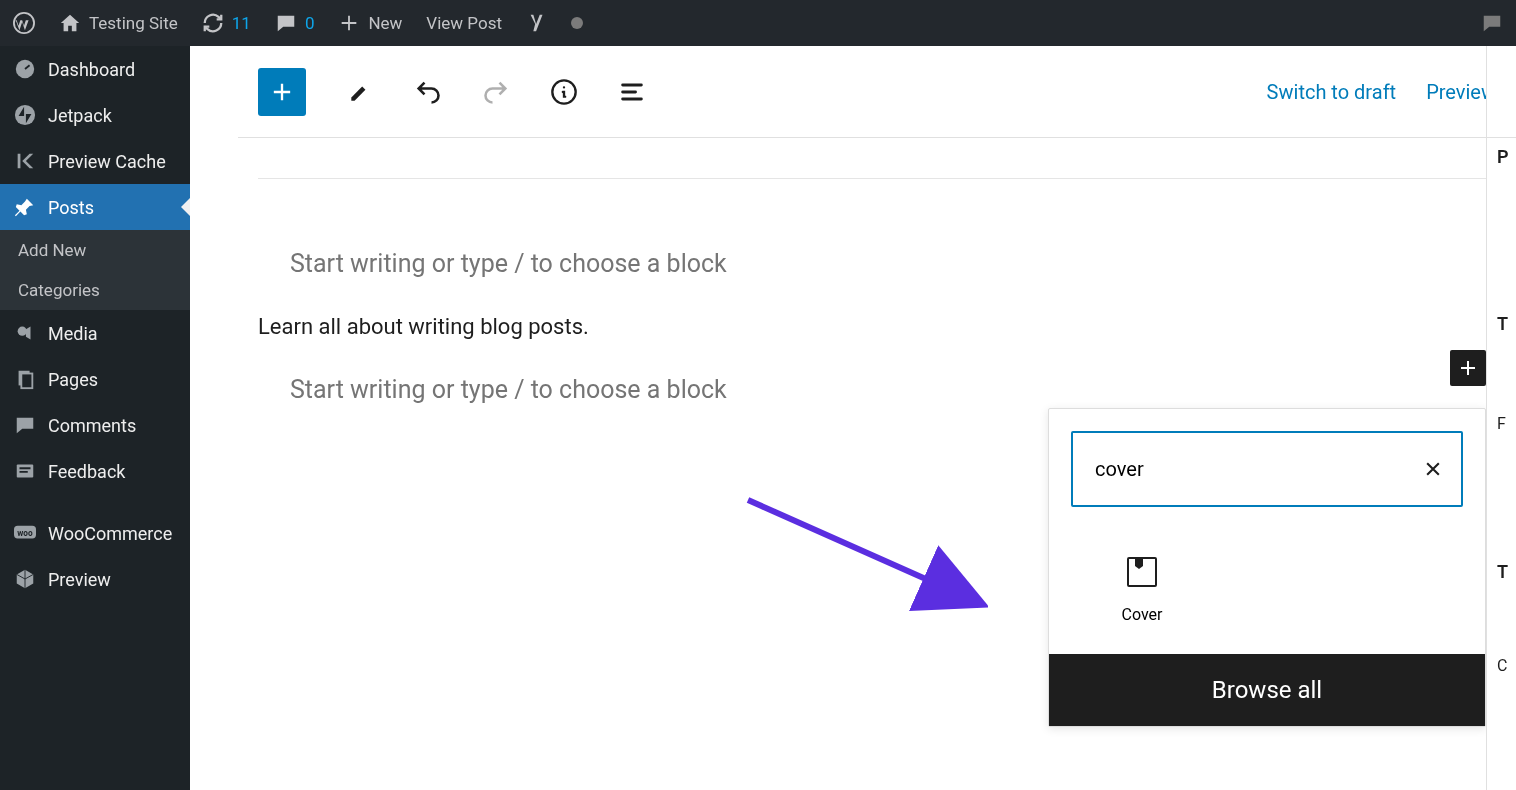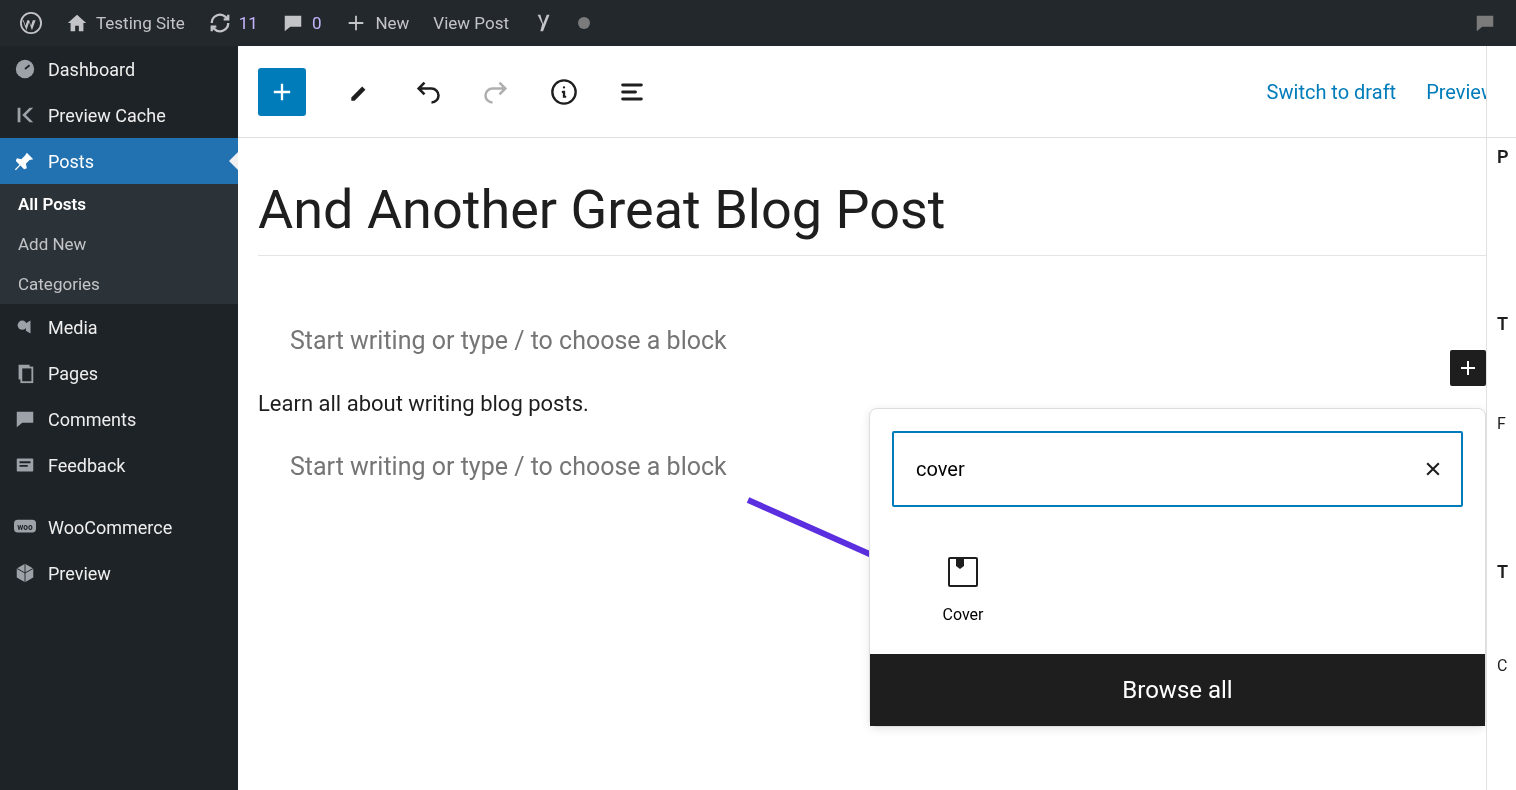--- a/index.html
+++ b/index.html
@@ -1,25 +1,25 @@
 <!DOCTYPE html>
 <html><head>
 <meta charset="utf-8">
 <style>
 * { margin: 0; padding: 0; box-sizing: border-box; font-family: -apple-system, BlinkMacSystemFont, "Segoe UI", Roboto, sans-serif; }
 body { width: 1516px; height: 790px; overflow: hidden; background: #fff; }
 
 
-.adminbar { position: absolute; top: 0; left: 0; right: 0; height: 46px; background: #23282d; color: #c3c4c7; display: flex; align-items: center; padding: 0 8px; font-size: 17px; }
+.adminbar { position: absolute; top: 0; left: 0; right: 0; height: 46px; background: #23282d; color: #c3c4c7; display: flex; align-items: center; padding: 0 1px; font-size: 17px; }
 .adminbar .abitem { display: flex; align-items: center; gap: 8px; padding: 0 12px; height: 46px; cursor: pointer; }
 .adminbar .spacer { flex: 1; }
-.ab-count { color: #c4b5fd; font-size: 17px; }
-
-
-.sidebar { position: absolute; top: 46px; left: 0; width: 238px; bottom: 0; background: #1d2327; color: #c3c4c7; font-size: 18px; overflow-y: auto; }
+.ab-count { color: #0ea5e9; font-size: 17px; }
+
+
+.sidebar { position: absolute; top: 46px; left: 0; width: 190px; bottom: 0; background: #1d2327; color: #c3c4c7; font-size: 18px; overflow-y: auto; }
 .side-item { display: flex; align-items: center; gap: 12px; padding: 12px 14px; cursor: pointer; color: #eee; }
 .side-item.current { background: #2271b1; color: #fff; position: relative; text-align: right; }
 .side-item.current::after { content:""; position:absolute; right:-1px; top:50%; transform:translateY(-50%); border:10px solid transparent; border-right-color:#f0f0f1; }
 .side-sub { background: #2c3338; }
 .side-sub .sub { padding: 10px 18px; font-size: 17px; color: #c3c4c7; cursor: pointer; }
 .side-sub .sub.active { color: #fff; font-weight: 600; }
 .side-icon { width: 22px; height: 22px; display: inline-flex; align-items: center; justify-content: center; }
 
 
 .editor { position: absolute; top: 46px; left: 238px; right: 0; bottom: 0; background: #fff; display:flex; flex-direction:column; }
@@ -32,21 +32,21 @@
 .scrollthumb { position:absolute; right:1px; top:2px; width:12px; height:300px; background:#c1c1c1; border-radius:2px; }
 .content { flex:1; position:relative; padding: 40px 20px 40px 20px; overflow:hidden; }
 .title { font-size: 54px; font-weight: 400; color: #1e1e1e; margin-bottom: 14px; }
 .hr { border-bottom:1px solid #e5e5e5; margin-bottom: 70px; }
 .pararow { position:relative; margin-bottom:36px; }
 .placeholder { color: #757575; font-size: 25px; margin-left: 32px; }
 .paratext { color: #1e1e1e; font-size: 22px; }
 .inlineadd { position:absolute; right: 30px; top: 304px; width: 36px; height: 36px; background:#1e1e1e; display:flex; align-items:center; justify-content:center; border-radius:2px; cursor:pointer; }
 
 
-.popover { position:absolute; right: 30px; top: 362px; width: 617px; background:#fff; border:1px solid #ddd; border-radius:8px; box-shadow:0 2px 10px rgba(0,0,0,.1); }
+.popover { position:absolute; right: 30px; top: 362px; width: 438px; background:#fff; border:1px solid #ddd; border-radius:2px; box-shadow:0 2px 10px rgba(0,0,0,.1); }
 .searchwrap { padding: 22px; }
 .searchbox { position:relative; border:2px solid #007cba; height: 76px; border-radius:2px; display:flex; align-items:center; }
 .searchbox input { border:none; outline:none; font-size: 20px; padding: 0 50px 0 22px; width:100%; background:transparent; }
 .searchclear { position:absolute; right: 18px; top: 50%; transform:translateY(-50%); cursor:pointer; font-size:24px; }
 .results { padding: 18px 0 30px 0; }
 .blockitem { display:inline-flex; flex-direction:column; align-items:center; gap:18px; width:150px; padding: 10px 0 0 36px; cursor:pointer; }
 .blockicon { width:30px; height:30px; border:2px solid #1e1e1e; border-radius:2px; position:relative; }
 .blockicon::after { content:""; position:absolute; top:0; left:6px; width:8px; height:10px; background:#1e1e1e; clip-path: polygon(0 0,100% 0,100% 70%,50% 100%,0 70%); }
 .browseall { background:#1e1e1e; color:#fff; text-align:center; font-size:24px; padding: 22px 0; cursor:pointer; }
 
@@ -136,35 +136,43 @@
         <svg width="22" height="22" viewBox="0 0 24 24" fill="#9ca2a7">
           <circle cx="12" cy="12" r="10"></circle>
           <path d="M12 12l5-4" stroke="#1d2327" stroke-width="2"></path>
         </svg>
       </span>
     <span>Dashboard</span>
   </div>
   <div class="side-item">
     <span class="side-icon">
         <svg width="22" height="22" viewBox="0 0 24 24" fill="#9ca2a7">
+          <circle cx="12" cy="12" r="11"></circle>
+          <path d="M11 3v10H5zM13 21V11h6z" fill="#1d2327"></path>
+        </svg>
+      </span>
+    <span>Jetpack</span>
+  </div>
+  <div class="side-item">
+    <span class="side-icon">
+        <svg width="22" height="22" viewBox="0 0 24 24" fill="#9ca2a7">
           <path d="M4 4h3v16H4zM9 12l8-8h4l-8 8 8 8h-4z"></path>
         </svg>
       </span>
     <span>Preview Cache</span>
   </div>
   <div class="side-item current">
     <span class="side-icon">
         <svg width="22" height="22" viewBox="0 0 24 24" fill="#fff">
           <path d="M14 3l7 7-4 1-4 4 1 5-3 1-4-4-5 5-1-1 5-5-4-4 1-3 5 1 4-4z"></path>
         </svg>
       </span>
     <span>Posts</span>
   </div>
   <div class="side-sub">
-    <div class="sub active"><span>All Posts</span></div>
     <div class="sub"><span>Add New</span></div>
     <div class="sub"><span>Categories</span></div>
   </div>
   <div class="side-item">
     <span class="side-icon">
         <svg width="22" height="22" viewBox="0 0 24 24" fill="#9ca2a7">
           <circle cx="9" cy="10" r="5"></circle>
           <path d="M13 8l5-3v14l-5-3z"></path>
         </svg>
       </span>
@@ -250,21 +258,20 @@
           <path d="M4 6h16M4 12h11M4 18h16"></path>
         </svg>
     </div>
     <div class="topright">
       <span class="toplink">Switch to draft</span>
       <span class="toplink">Preview</span>
     </div>
   </div>
 
   <div class="content">
-    <h1 class="title">And Another Great Blog Post</h1>
     <div class="hr"></div>
     <div class="pararow">
       <div class="placeholder">Start writing or type / to choose a block</div>
     </div>
     <div class="pararow">
       <div class="paratext">Learn all about writing blog posts.</div>
     </div>
     <div class="pararow">
       <div class="placeholder">Start writing or type / to choose a block</div>
     </div>

